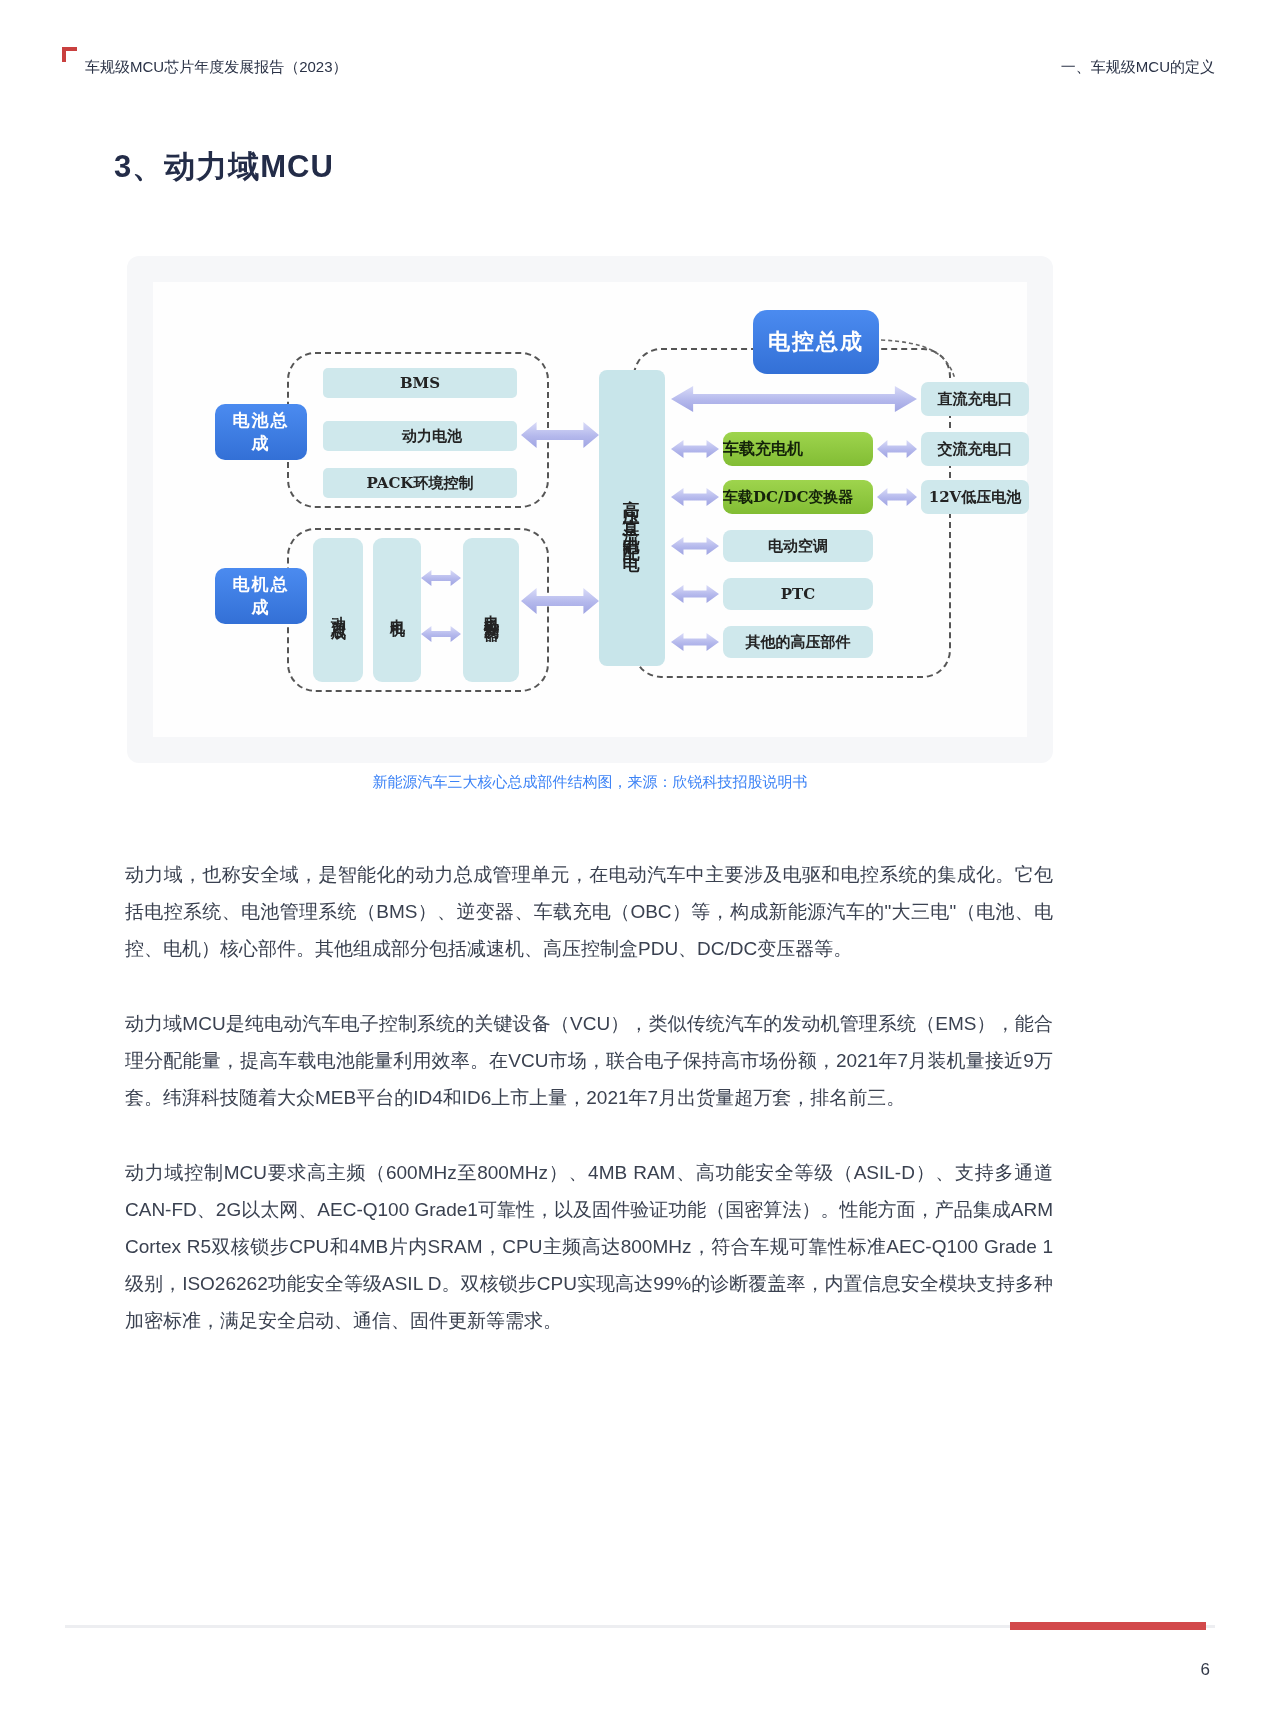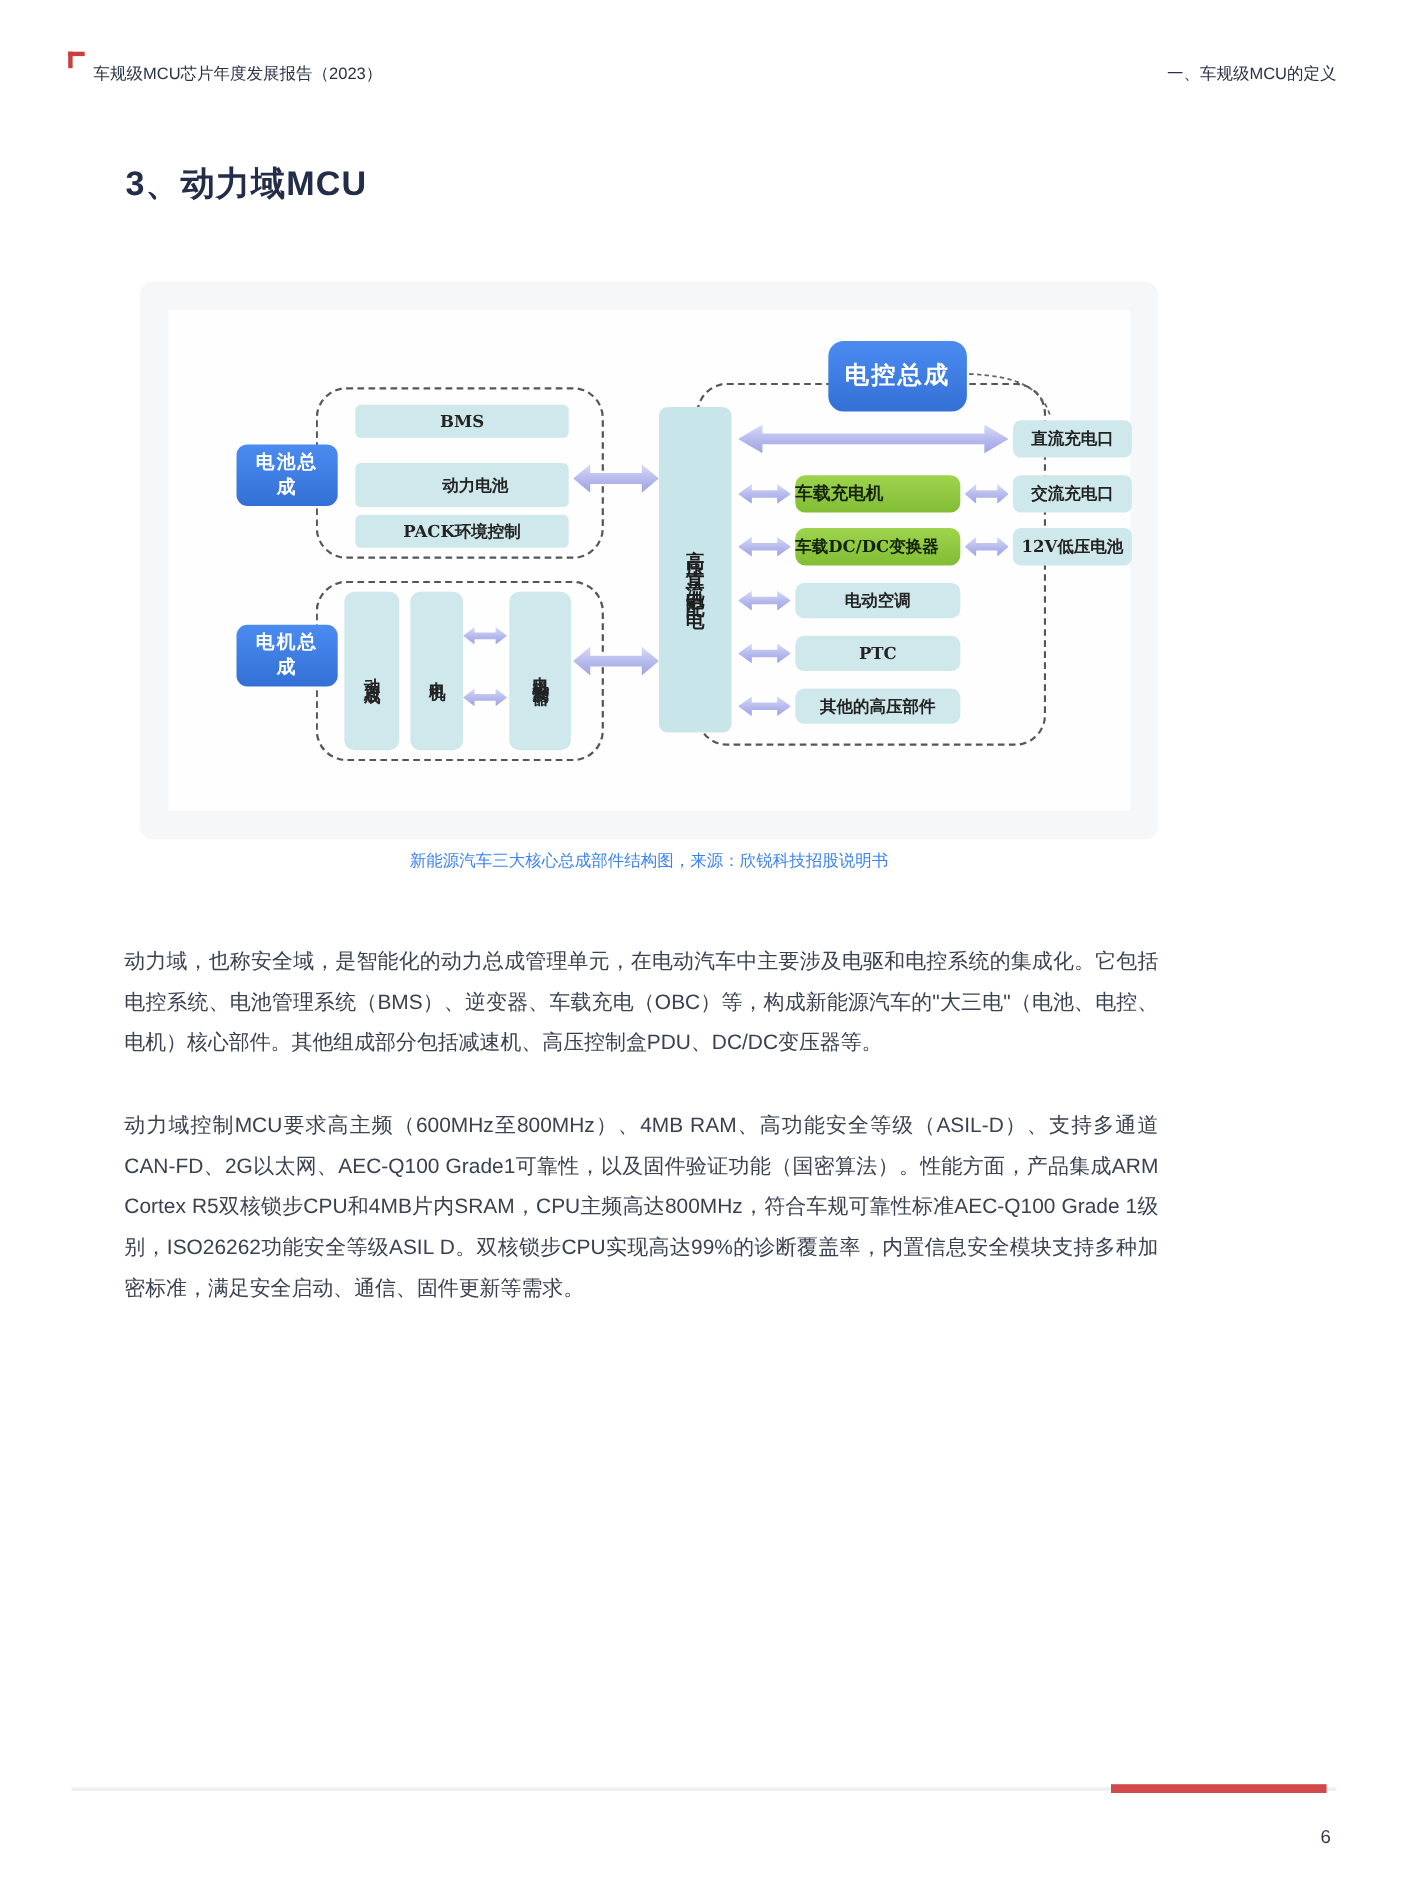--- a/index.html
+++ b/index.html
@@ -50,21 +50,21 @@
        color:#fff;border-radius:10px;z-index:4;display:flex;align-items:center;
        justify-content:center;text-align:center;line-height:1.35;
        font-family:"DejaVu Serif",serif;font-weight:bold;font-size:17px;letter-spacing:2px;}
 
   
   .fig-caption{position:absolute;top:773px;left:127px;width:926px;text-align:center;
        font-size:15px;color:#3b82f6;}
 
   
   .content{position:absolute;top:856px;left:113px;width:940px;}
-  .content p{margin:0 0 38px 0;font-size:19px;line-height:37px;color:#3a4150;
+  .content p{margin:0 0 38px 12px;font-size:19px;line-height:37px;color:#3a4150;
        text-align:justify;}
 
   
   .footer-rule{position:absolute;top:1625px;left:65px;width:1150px;height:3px;
        background:#edeef1;}
   .footer-rule-red{position:absolute;top:1622px;left:1010px;width:196px;height:8px;
        background:var(--accent);}
   .page-num{position:absolute;top:1660px;left:1180px;width:30px;text-align:right;
        font-size:17px;color:#333a49;}
 </style>
@@ -91,21 +91,21 @@
     <svg class="overlay" width="874" height="455" viewBox="0 0 874 455">
       <path d="M 728 58 C 772 60 794 70 802 97" fill="none" stroke="#666" stroke-width="1.6" stroke-dasharray="4 3"></path>
     </svg>
 
     <div class="bluebox" style="left:62px;top:122px;width:92px;height:56px;">
       <span style="width:60px;">电池总成</span>
     </div>
     <div class="cbox" style="left:170px;top:86px;width:194px;height:30px;">
       <span>BMS</span>
     </div>
-    <div class="cbox" style="left:170px;top:139px;width:194px;height:40px;padding-left:24px;">
+    <div class="cbox" style="left:170px;top:139px;width:194px;height:30px;padding-left:24px;">
       <span>动力电池</span>
     </div>
     <div class="cbox" style="left:170px;top:186px;width:194px;height:30px;">
       <span>PACK环境控制</span>
     </div>
     <div class="darr darr-med" style="left:368px;top:140px;width:78px;height:26px;"></div>
 
     <div class="bluebox" style="left:62px;top:286px;width:92px;height:56px;">
       <span style="width:60px;">电机总成</span>
     </div>
@@ -168,18 +168,19 @@
       <span>其他的高压部件</span>
     </div>
 
   </div>
 </div>
 
 <div class="fig-caption">新能源汽车三大核心总成部件结构图，来源：欣锐科技招股说明书</div>
 
 <div class="content">
   <p>动力域，也称安全域，是智能化的动力总成管理单元，在电动汽车中主要涉及电驱和电控系统的集成化。它包括电控系统、电池管理系统（BMS）、逆变器、车载充电（OBC）等，构成新能源汽车的"大三电"（电池、电控、电机）核心部件。其他组成部分包括减速机、高压控制盒PDU、DC/DC变压器等。</p>
+  <p>动力域MCU是纯电动汽车电子控制系统的关键设备（VCU），类似传统汽车的发动机管理系统（EMS），能合理分配能量，提高车载电池能量利用效率。在VCU市场，联合电子保持高市场份额，2021年7月装机量接近9万套。纬湃科技随着大众MEB平台的ID4和ID6上市上量，2021年7月出货量超万套，排名前三。</p>
   <p>动力域控制MCU要求高主频（600MHz至800MHz）、4MB RAM、高功能安全等级（ASIL-D）、支持多通道CAN-FD、2G以太网、AEC-Q100 Grade1可靠性，以及固件验证功能（国密算法）。性能方面，产品集成ARM Cortex R5双核锁步CPU和4MB片内SRAM，CPU主频高达800MHz，符合车规可靠性标准AEC-Q100 Grade 1级别，ISO26262功能安全等级ASIL D。双核锁步CPU实现高达99%的诊断覆盖率，内置信息安全模块支持多种加密标准，满足安全启动、通信、固件更新等需求。</p>
 </div>
 
 <div class="footer-rule"></div>
 <div class="footer-rule-red"></div>
 <div class="page-num">6</div>
 
 </body></html>

